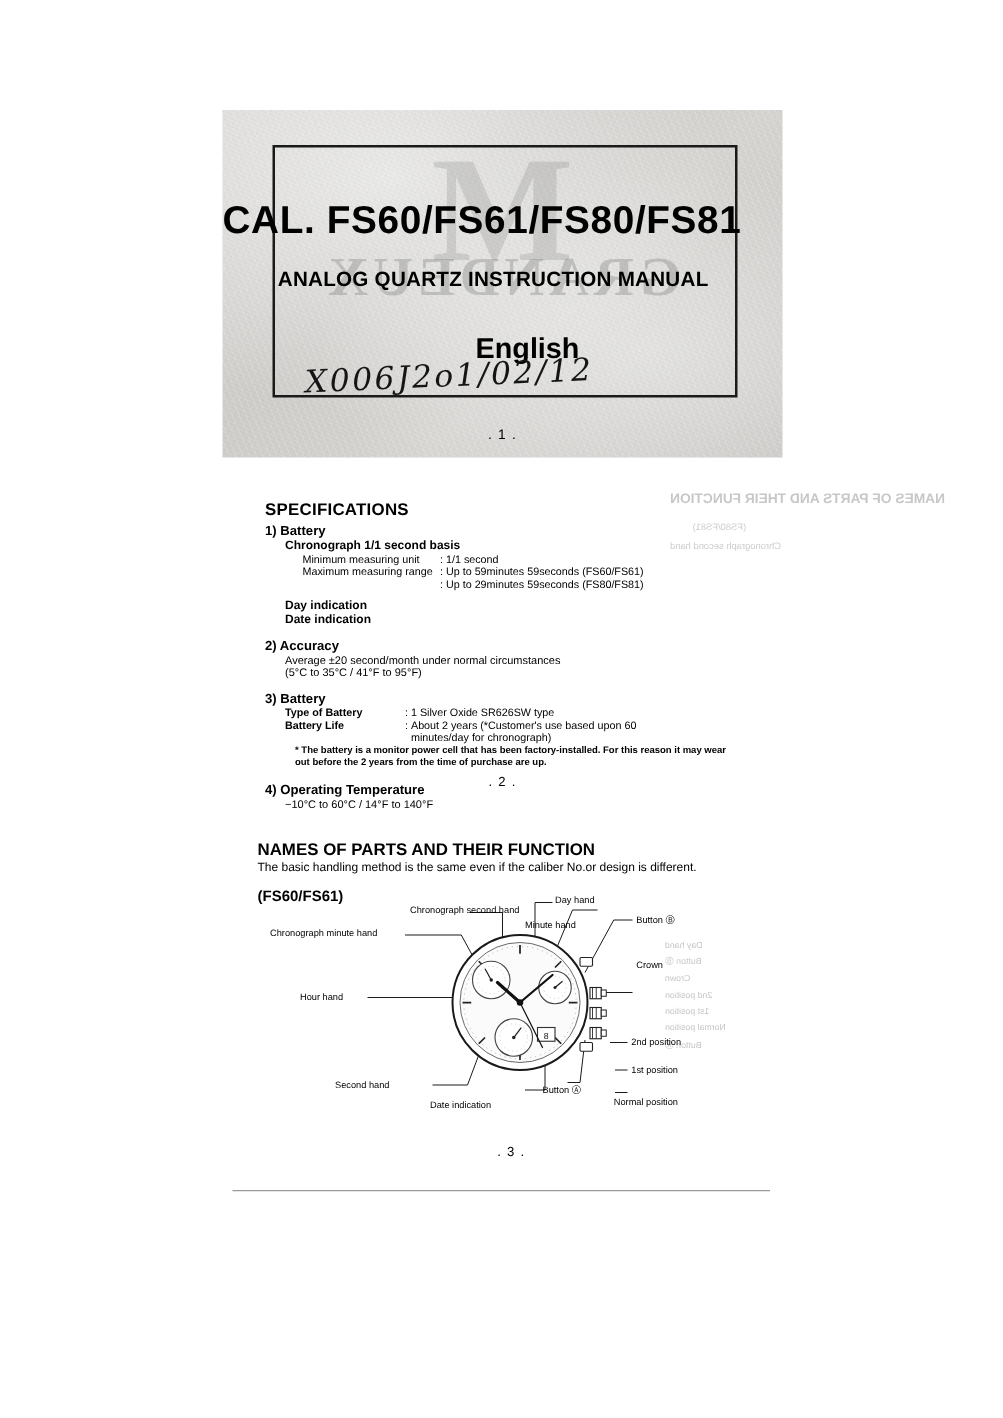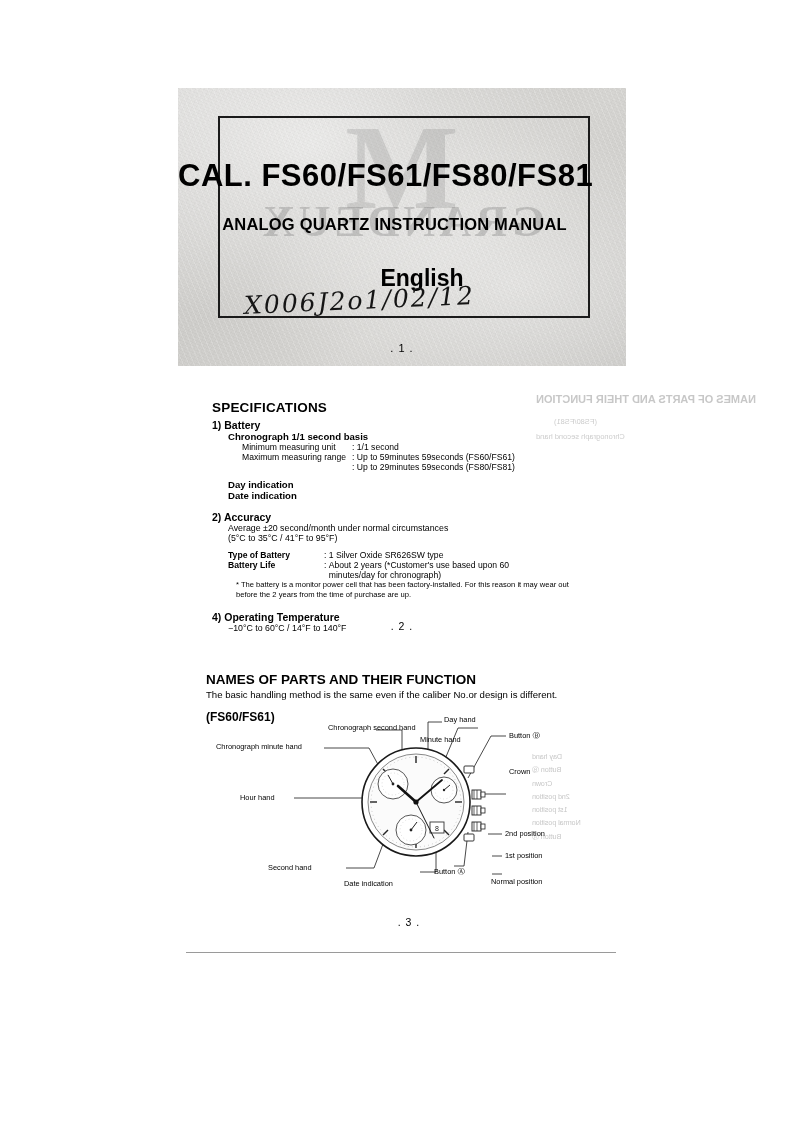--- a/index.html
+++ b/index.html
@@ -132,21 +132,21 @@
     font-weight: 700;
     letter-spacing: .2px;
   }
   .sec-head {
     font-size: 10.5px;
     font-weight: 700;
     margin-top: 3px;
   }
   .lvl1 { margin-left: 16px; font-size: 9.6px; font-weight: 700; }
   .lvl1b { margin-left: 16px; font-size: 8.8px; }
-  .note { margin-left: 24px; font-size: 7.6px; line-height: 1.35; }
+  .note { margin-left: 24px; font-size: 7.6px; line-height: 1.35; font-weight: bold; }
   .row { display: flex; }
   .row .lbl { width: 96px; flex: 0 0 auto; font-weight: 700; font-size: 8.6px; }
   .row .lbl-n { width: 96px; flex: 0 0 auto; font-size: 8.6px; font-weight: 400; }
   .row .val { font-size: 8.6px; }
   .ind-row { display: flex; margin-left: 30px; }
   .ind-row .k { width: 110px; flex: 0 0 auto; font-size: 8.6px; }
   .ind-row .v { font-size: 8.6px; text-align: right; }
   .gap { height: 7px; }
   .pageno-2 {
     position: absolute;
@@ -289,20 +289,24 @@
   <div class="gap"></div>
 
   <div class="sec-head">
     <span>2)</span>
     <span>Accuracy</span>
   </div>
   <div class="lvl1b">Average ±20 second/month under normal circumstances</div>
   <div class="lvl1b">(5°C to 35°C / 41°F to 95°F)</div>
   <div class="gap"></div>
 
+  <div class="sec-head">
+    <span>3)</span>
+    <span>Battery</span>
+  </div>
   <div class="row" style="margin-left:16px">
     <span class="lbl">Type of Battery</span>
     <span class="val">:&nbsp;<span>1 Silver Oxide SR626SW type</span></span>
   </div>
   <div class="row" style="margin-left:16px">
     <span class="lbl">Battery Life</span>
     <span class="val">:&nbsp;<span>About 2 years (*Customer's use based upon 60</span></span>
   </div>
   <div class="row" style="margin-left:16px">
     <span class="lbl-n"></span>

